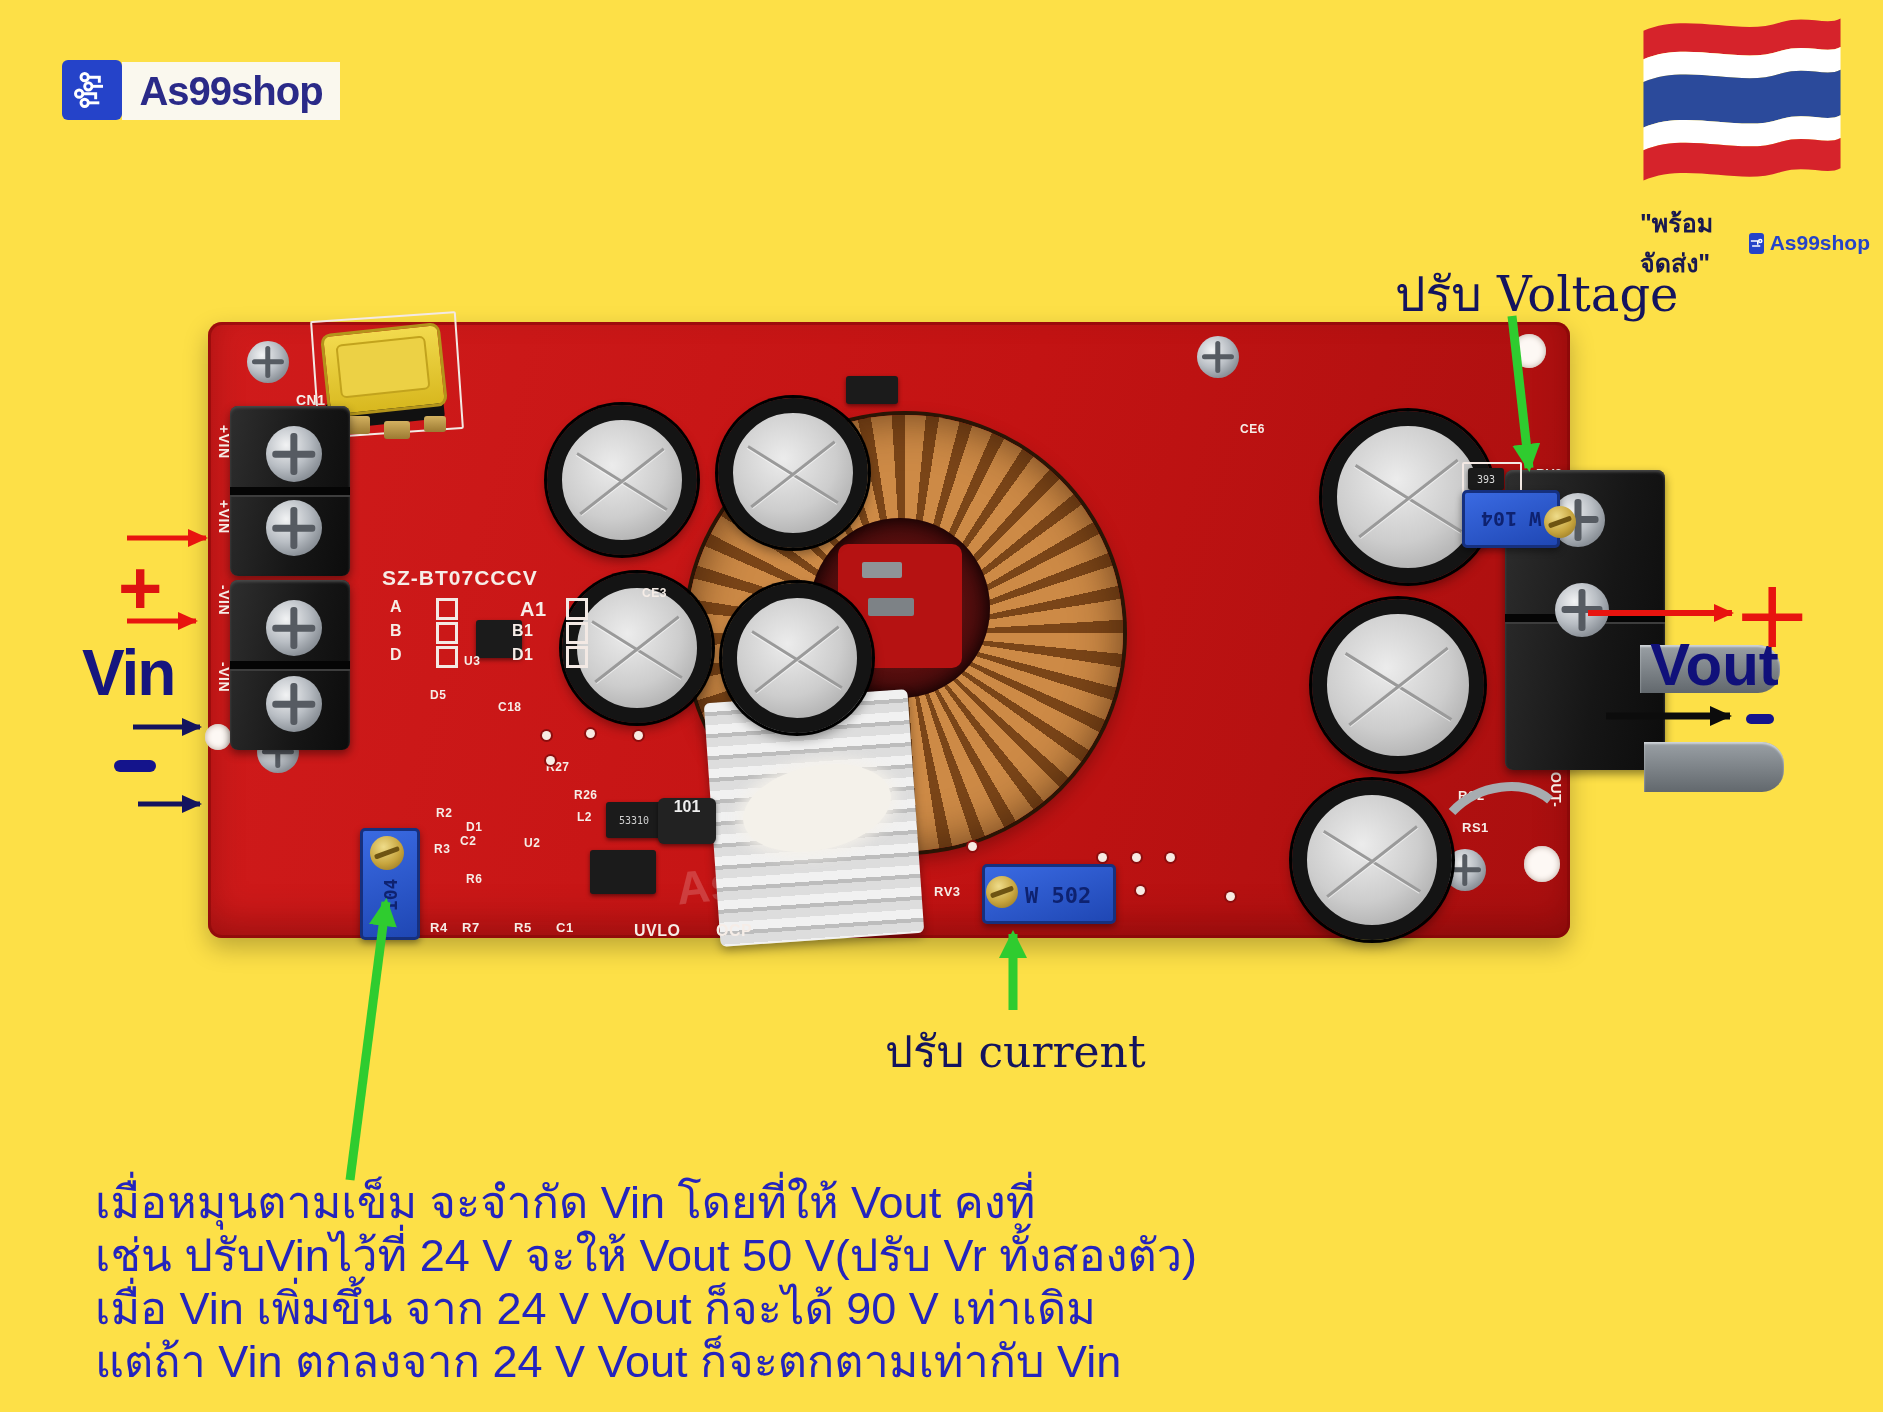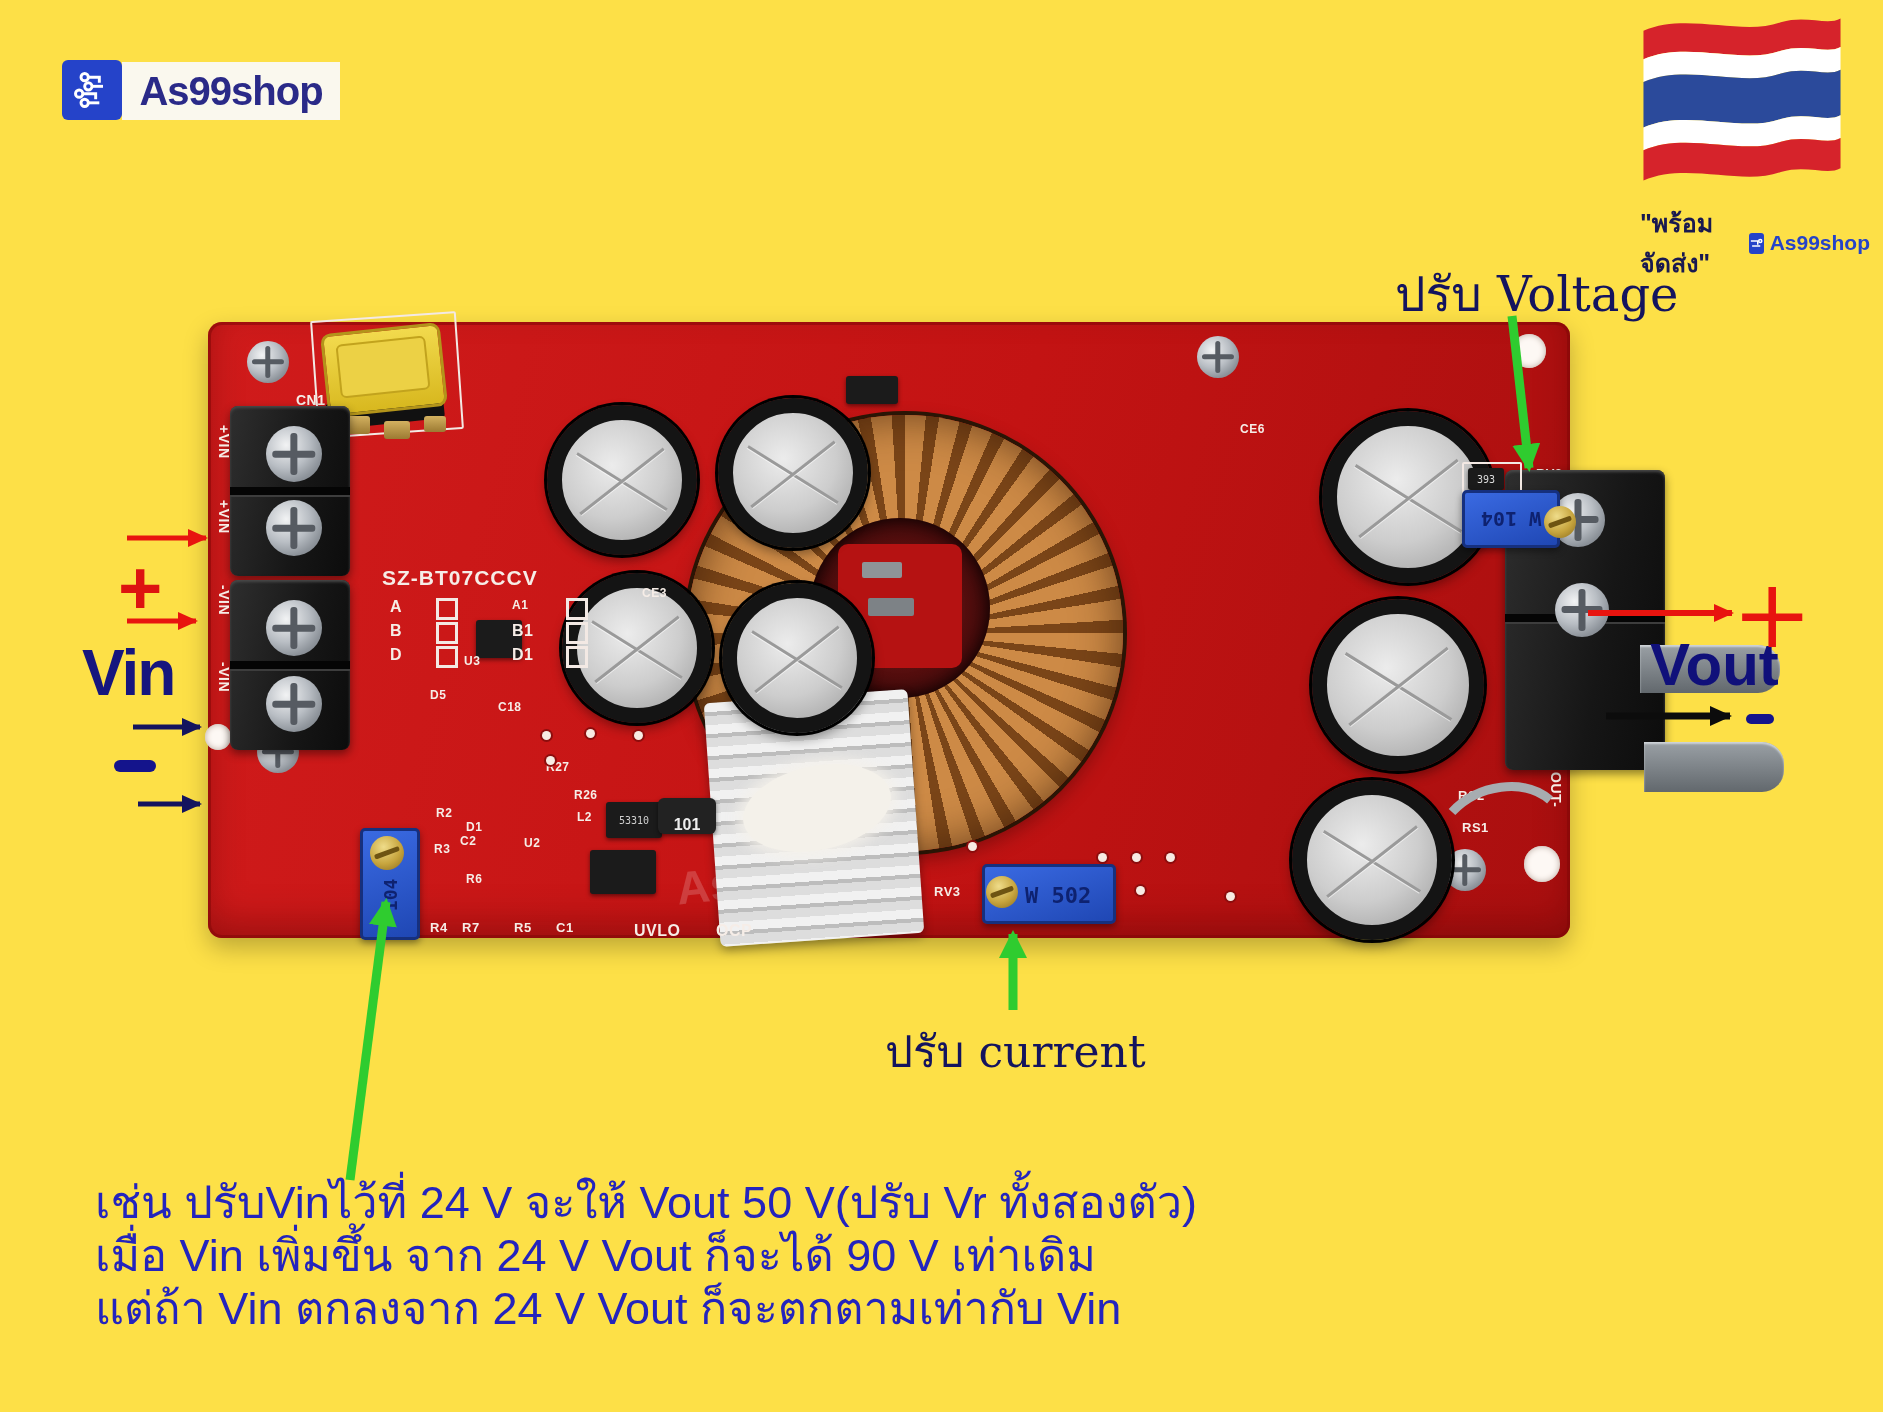--- a/index.html
+++ b/index.html
@@ -167,33 +167,33 @@
     <div class="cap" style="left:1114px;top:89px;width:172px;height:172px"></div>
     <div class="cap" style="left:1104px;top:277px;width:172px;height:172px"></div>
     <div class="cap" style="left:1084px;top:458px;width:160px;height:160px"></div>
 
     <div class="chip" style="left:638px;top:54px;width:52px;height:28px"></div>
     <div class="chip" style="left:268px;top:298px;width:46px;height:38px"></div>
     <div class="chip" style="left:398px;top:480px;width:56px;height:36px;display:flex;align-items:center;justify-content:center">
       <span style="color:#cfcfcf;font:10px 'DejaVu Sans Mono',monospace">53310</span>
     </div>
     <div class="chip" style="left:382px;top:528px;width:66px;height:44px"></div>
-    <div class="chip" style="left:450px;top:476px;width:58px;height:36px;border-radius:6px;display:flex;align-items:flex-end;justify-content:center;background:#222">
+    <div class="chip" style="left:450px;top:476px;width:58px;height:46px;border-radius:6px;display:flex;align-items:flex-start;justify-content:center;background:#222">
       <span style="color:#eee;font:bold 16px 'Liberation Sans',sans-serif">101</span>
     </div>
 
     <span class="sk" style="left:88px;top:70px;font-size:14px">CN1</span>
     <span class="sk" style="left:174px;top:244px;font-size:21px;letter-spacing:1px">SZ-BT07CCCV</span>
     <span class="sk" style="left:182px;top:276px;font-size:16px">A</span>
     <span class="sk" style="left:182px;top:300px;font-size:16px">B</span>
     <span class="sk" style="left:182px;top:324px;font-size:16px">D</span>
     <div class="jsq" style="left:228px;top:276px"></div>
     <div class="jsq" style="left:228px;top:300px"></div>
     <div class="jsq" style="left:228px;top:324px"></div>
-    <span class="sk" style="left:304px;top:276px;font-size:12px">A1</span>
+    <span class="sk" style="left:312px;top:276px;font-size:20px">A1</span>
     <span class="sk" style="left:304px;top:300px;font-size:16px">B1</span>
     <span class="sk" style="left:304px;top:324px;font-size:16px">D1</span>
     <div class="jsq" style="left:358px;top:276px"></div>
     <div class="jsq" style="left:358px;top:300px"></div>
     <div class="jsq" style="left:358px;top:324px"></div>
 
     <span class="sk" style="left:338px;top:438px;font-size:12px">R27</span>
     <span class="sk" style="left:366px;top:466px;font-size:12px">R26</span>
     <span class="sk" style="left:369px;top:488px;font-size:12px">L2</span>
     <span class="sk" style="left:222px;top:366px;font-size:12px">D5</span>
@@ -308,18 +308,19 @@
 
     <path d="M1588,613 L1732,613" stroke="#e8140f" stroke-width="6" marker-end="url(#mr)"></path>
     <path d="M1606,716 L1730,716" stroke="#0c0c0c" stroke-width="7" marker-end="url(#mb)"></path>
 
     <path d="M1512,316 L1529,468" stroke="#2fcc2f" stroke-width="9" marker-end="url(#mg)"></path>
     <path d="M1013,1010 L1013,934" stroke="#2fcc2f" stroke-width="9" marker-end="url(#mg)"></path>
     <path d="M350,1180 L386,902" stroke="#2fcc2f" stroke-width="9" marker-end="url(#mg)"></path>
   </svg>
 
   <div class="abs desc">
+    <div>เมื่อหมุนตามเข็ม จะจำกัด Vin โดยที่ให้ Vout คงที่</div>
     <div>เช่น ปรับVinไว้ที่ 24 V  จะให้ Vout 50 V(ปรับ Vr ทั้งสองตัว)</div>
     <div>เมื่อ Vin เพิ่มขึ้น จาก 24 V Vout ก็จะได้ 90 V เท่าเดิม</div>
     <div>แต่ถ้า Vin ตกลงจาก 24 V Vout ก็จะตกตามเท่ากับ Vin</div>
   </div>
 
 </div>
 
 </body></html>

